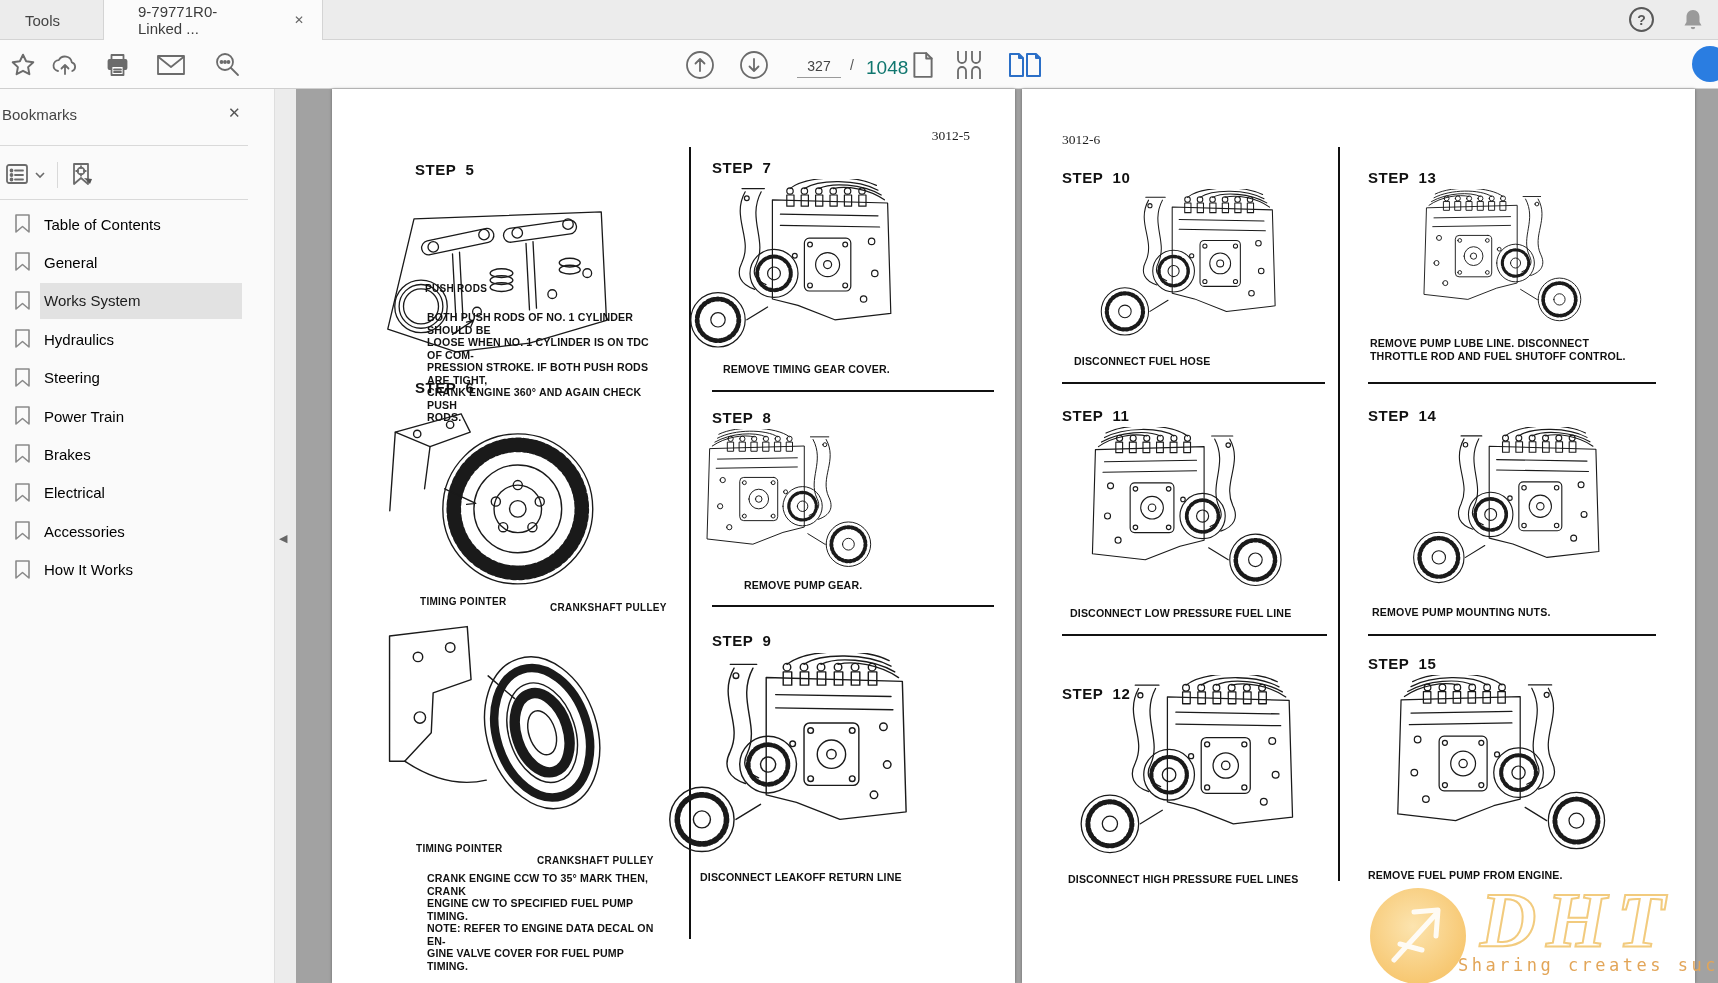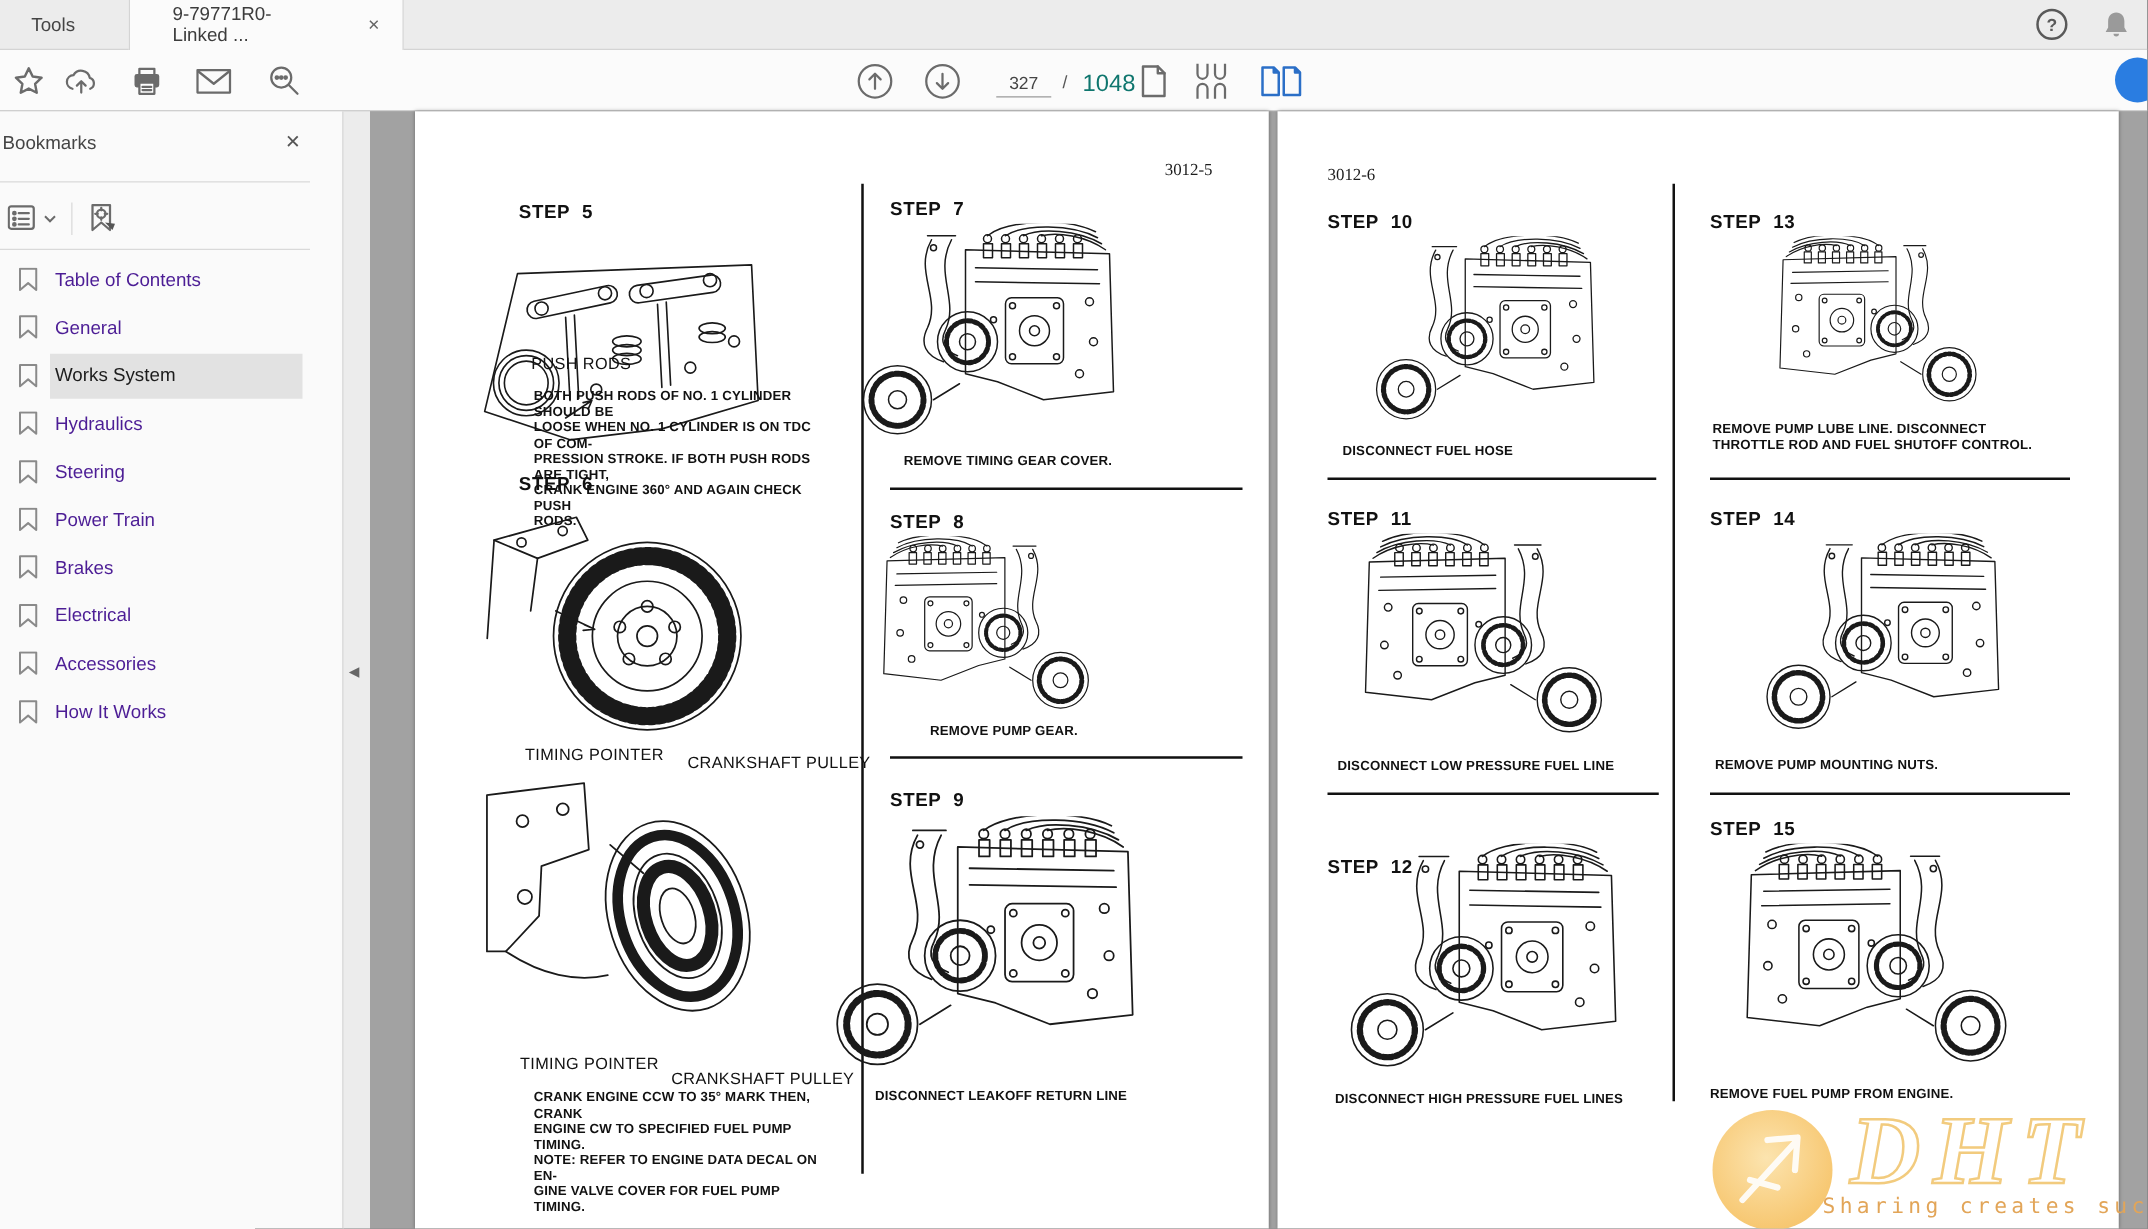--- a/index.html
+++ b/index.html
@@ -36,39 +36,39 @@
   .panel-title{position:absolute;left:2px;top:17px;font-size:15px;color:#454545;}
   .panel-close{position:absolute;left:226px;top:13px;font-size:15px;color:#555;cursor:pointer;padding:2px;}
   .pdiv1{position:absolute;left:0;top:56px;width:248px;height:1px;background:#d9d9d9;}
   .pdiv2{position:absolute;left:0;top:110px;width:248px;height:1px;background:#d9d9d9;}
   .picons{position:absolute;left:4px;top:70px;height:32px;display:flex;align-items:center;}
   .picons .vsep{width:1px;height:26px;background:#d9d9d9;margin:0 10px;}
   .picons .pbtn{padding:2px;cursor:pointer;display:flex;align-items:center;}
   .bm-list{position:absolute;left:0;top:116px;right:0;}
   .bm-item{position:relative;height:38.4px;display:flex;align-items:center;cursor:pointer;z-index:0;}
   .bm-item .bmicon{position:absolute;left:15px;top:9px;}
-  .bm-item .bmlabel{position:absolute;left:44px;font-size:15px;color:#4c1d95;white-space:nowrap;}
+  .bm-item .bmlabel{position:absolute;left:44px;font-size:15px;color:#000000;white-space:nowrap;}
   .bm-item.selected::before{content:"";position:absolute;left:40px;right:32px;top:1px;bottom:1px;background:#e2e2e2;z-index:-1;}
   .bm-item.selected .bmlabel{color:#1c1c1c;}
 
   .gutter{position:absolute;left:274px;top:0;width:22px;height:894px;background:#ececec;border-left:1px solid #dedede;}
   .collapse{position:absolute;left:279px;top:444px;font-size:11px;color:#666;cursor:pointer;line-height:1;}
 
   .docarea{position:absolute;left:296px;top:0;width:1422px;height:894px;background:#a2a2a2;}
 
   
   .page{position:absolute;top:0;height:894px;background:#fff;box-shadow:0 0 3px rgba(0,0,0,.35);}
   .page-l{left:36px;width:683px;}
   .page-r{left:726px;width:673px;}
   .pnum{position:absolute;font-family:"Liberation Serif",serif;font-size:13.5px;color:#1c1c1c;}
   .vrule{position:absolute;width:2px;background:#111;}
   .hrule{position:absolute;height:2px;background:#111;}
   .step-title{position:absolute;font-size:15px;font-weight:bold;letter-spacing:.5px;word-spacing:5px;color:#111;}
   .cap{position:absolute;font-size:10.6px;font-weight:bold;letter-spacing:.15px;line-height:1.18;color:#111;white-space:pre-line;}
-  .lbl{position:absolute;font-size:13px;font-weight:normal;letter-spacing:.3px;color:#111;white-space:nowrap;}
+  .lbl{position:absolute;font-size:10px;font-weight:bold;letter-spacing:.3px;color:#111;white-space:nowrap;}
   .fig{position:absolute;}
   .fig svg{width:100%;height:100%;display:block;}
 
   
   .wm-circle{position:absolute;left:348px;top:799px;width:96px;height:96px;border-radius:50%;
              background:radial-gradient(circle at 45% 40%, #fce4af 0%, #f7c873 70%, #f4bf62 100%);}
   .wm-circle svg{position:absolute;left:0;top:0;}
   .wm-brand{position:absolute;left:458px;top:786px;font-family:"Liberation Serif",serif;font-style:italic;font-weight:900;
             font-size:78px;letter-spacing:10px;color:rgba(255,255,255,.18);
             -webkit-text-stroke:2px #f2cb7e;}

